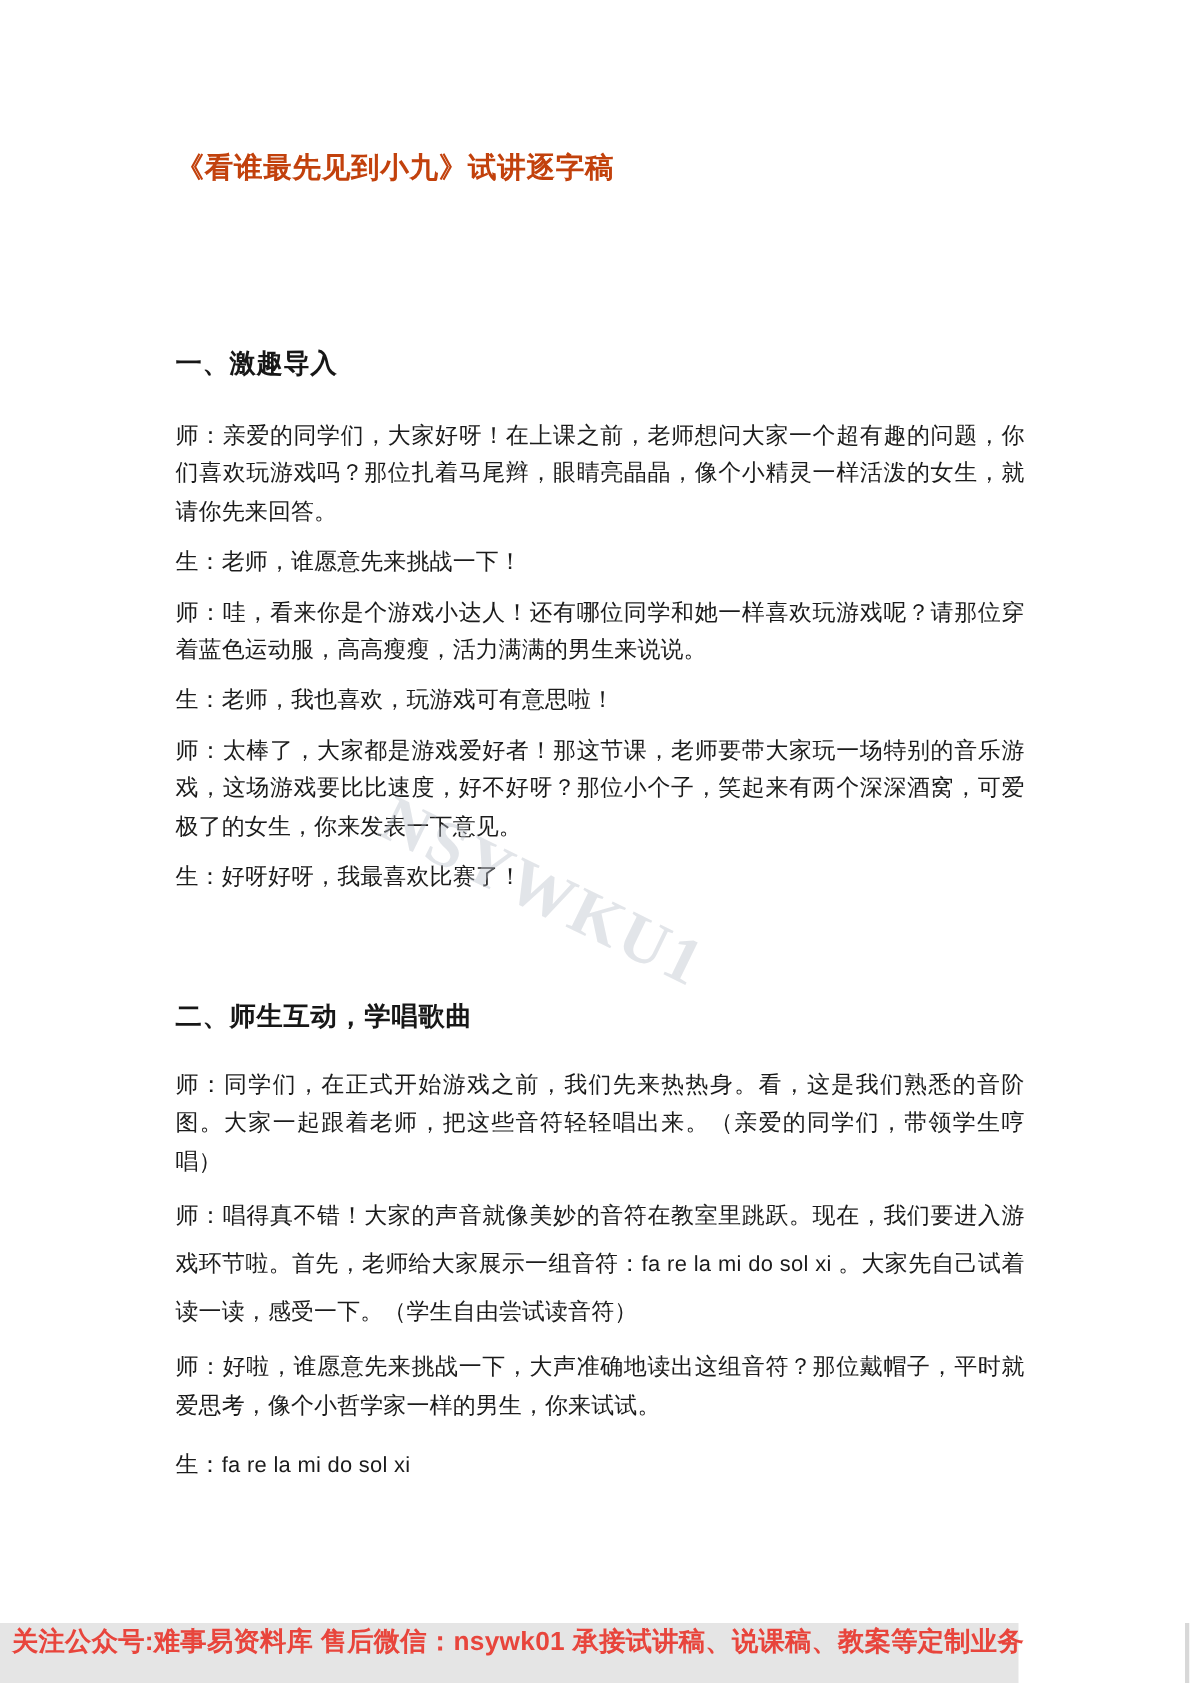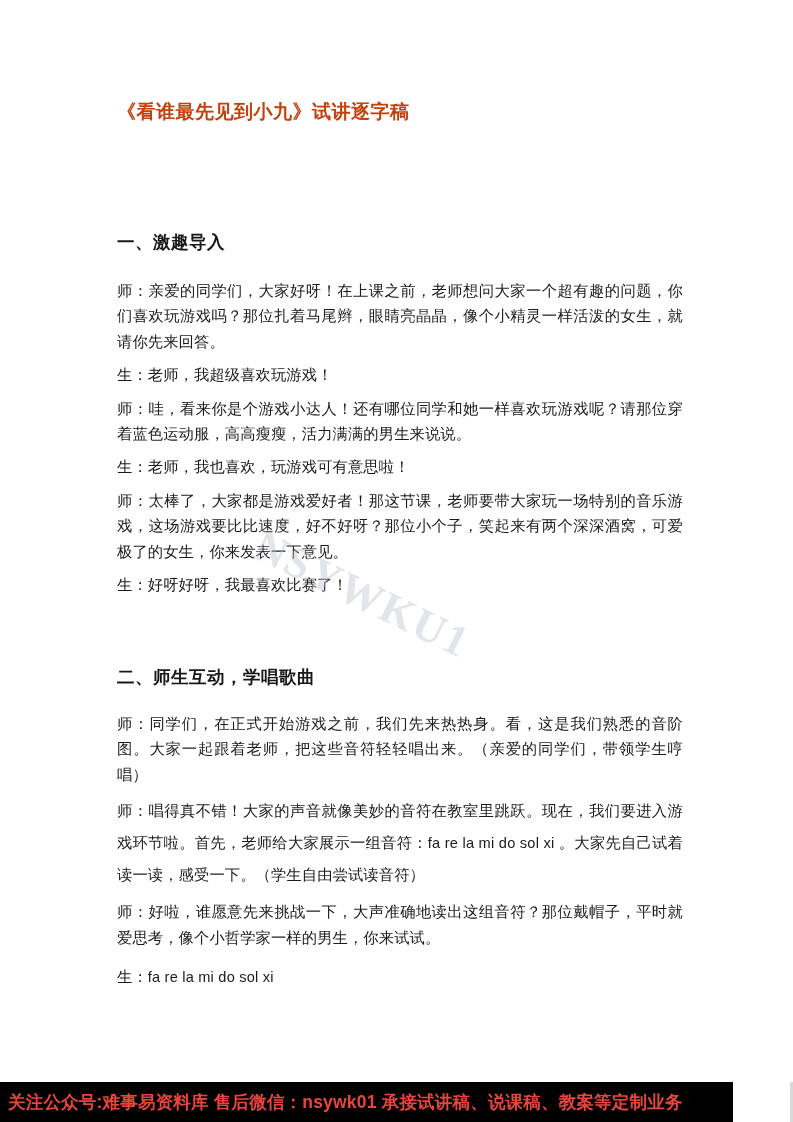--- a/index.html
+++ b/index.html
@@ -108,26 +108,26 @@
     font-family: "Liberation Sans", "DejaVu Sans", sans-serif;
     font-size: 14.6px;
     letter-spacing: 0.2px;
   }
 
   
   #footer-banner {
     position: absolute;
     left: 0;
     top: 1082px;
-    width: 733px;
+    width: 679px;
     height: 40px;
     z-index: 5;
     display: flex;
-    align-items: center;
-    background: #000000;
+    align-items: flex-start;
+    background: #e5e5e5;
   }
   #footer-text {
     font-family: "Liberation Sans", "DejaVu Sans", sans-serif;
     font-size: 17.5px;
     font-weight: 700;
     color: #e8453c;
     white-space: nowrap;
     padding-left: 8px;
     letter-spacing: 0.2px;
   }
@@ -153,21 +153,21 @@
   <div id="content">
 
     <h1 class="doc-title">《看谁最先见到小九》试讲逐字稿</h1>
 
     <div class="body-block" style="top:180px;">
       <h2 class="heading">一、激趣导入</h2>
     </div>
 
     <div class="body-block" style="top:230px;">
       <p class="para">师：亲爱的同学们，大家好呀！在上课之前，老师想问大家一个超有趣的问题，你们喜欢玩游戏吗？那位扎着马尾辫，眼睛亮晶晶，像个小精灵一样活泼的女生，就请你先来回答。</p>
-      <p class="para">生：老师，我超级喜欢玩游戏！</p>
+      <p class="para">生：老师，谁愿意先来挑战一下！</p>
       <p class="para">师：哇，看来你是个游戏小达人！还有哪位同学和她一样喜欢玩游戏呢？请那位穿着蓝色运动服，高高瘦瘦，活力满满的男生来说说。</p>
       <p class="para">生：老师，我也喜欢，玩游戏可有意思啦！</p>
       <p class="para">师：太棒了，大家都是游戏爱好者！那这节课，老师要带大家玩一场特别的音乐游戏，这场游戏要比比速度，好不好呀？那位小个子，笑起来有两个深深酒窝，可爱极了的女生，你来发表一下意见。</p>
       <p class="para">生：好呀好呀，我最喜欢比赛了！</p>
     </div>
 
     <div class="body-block" style="top:615px;">
       <h2 class="heading">二、师生互动，学唱歌曲</h2>
     </div>
 

